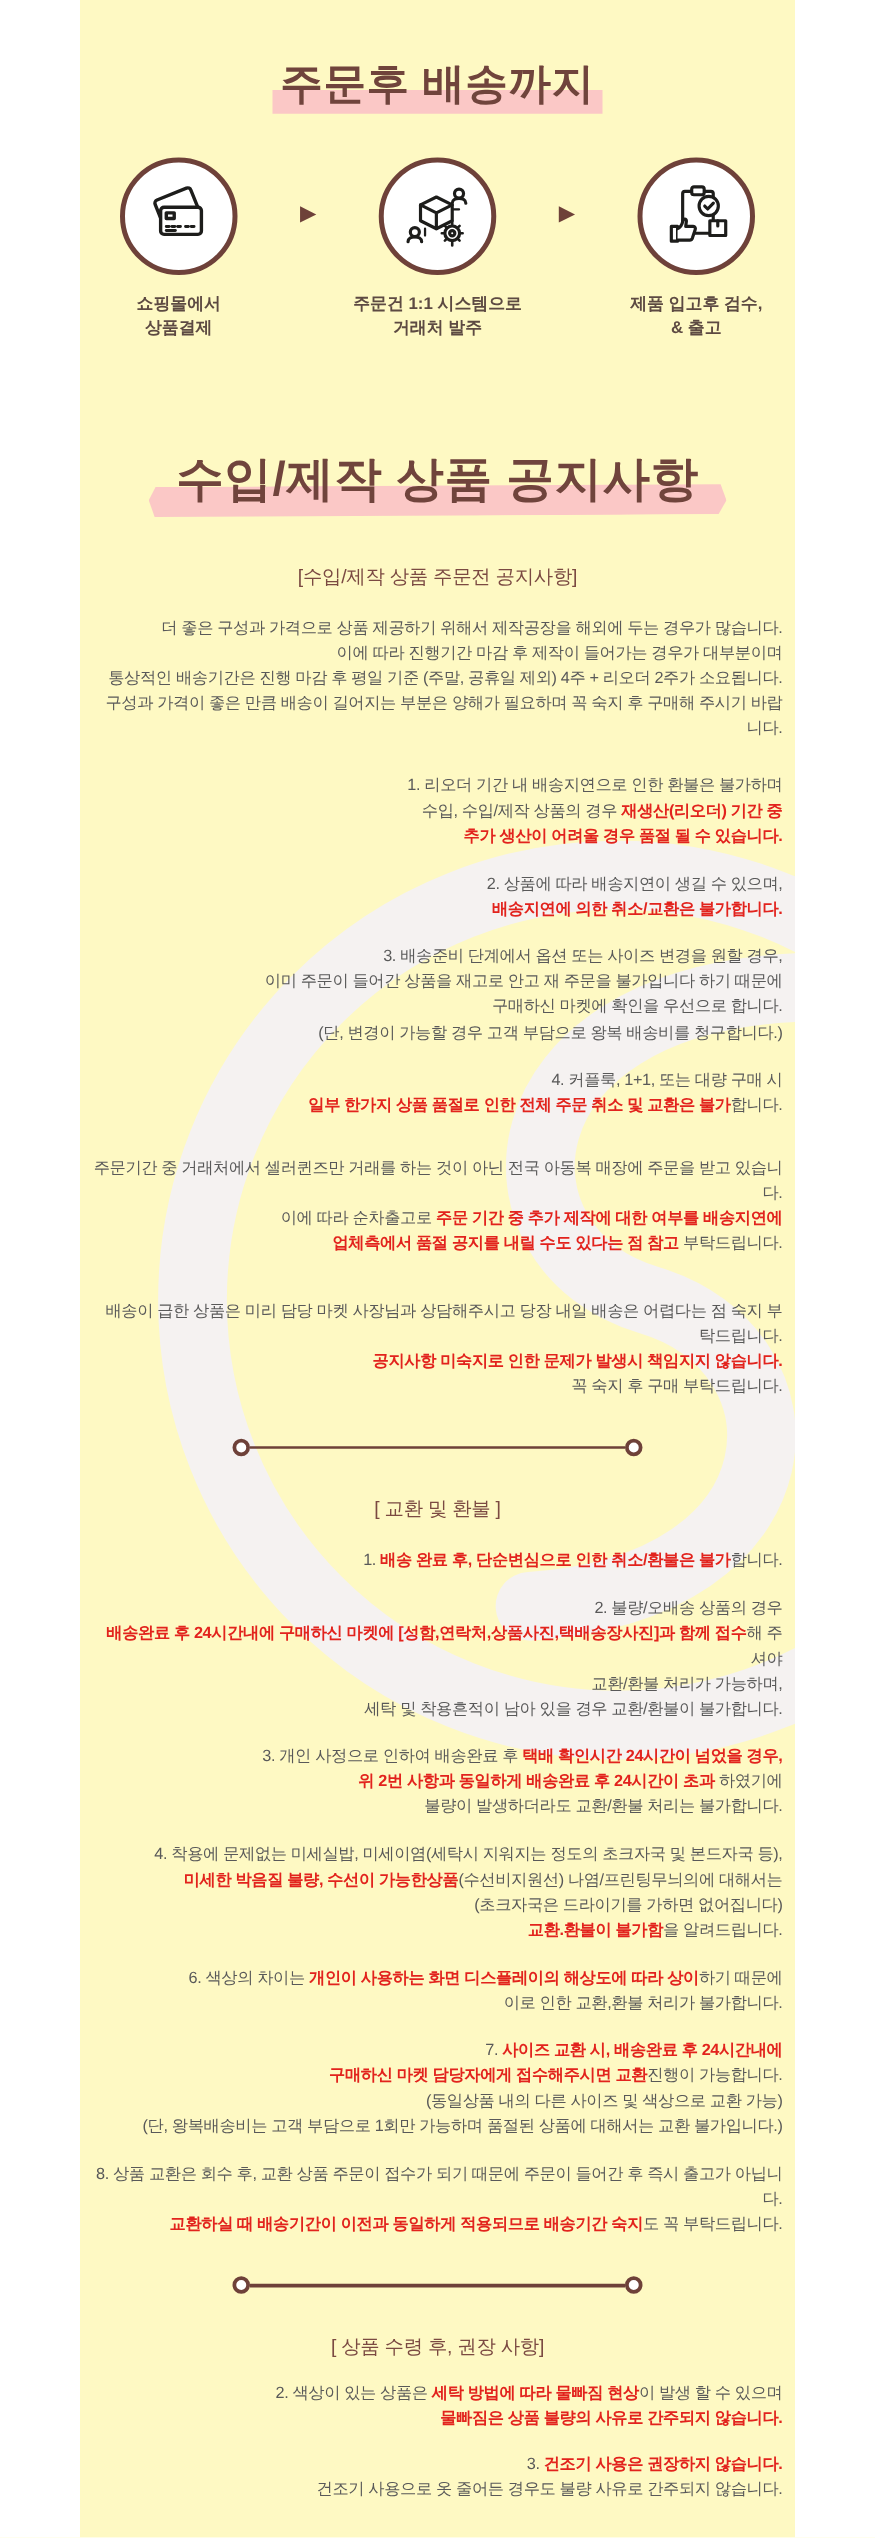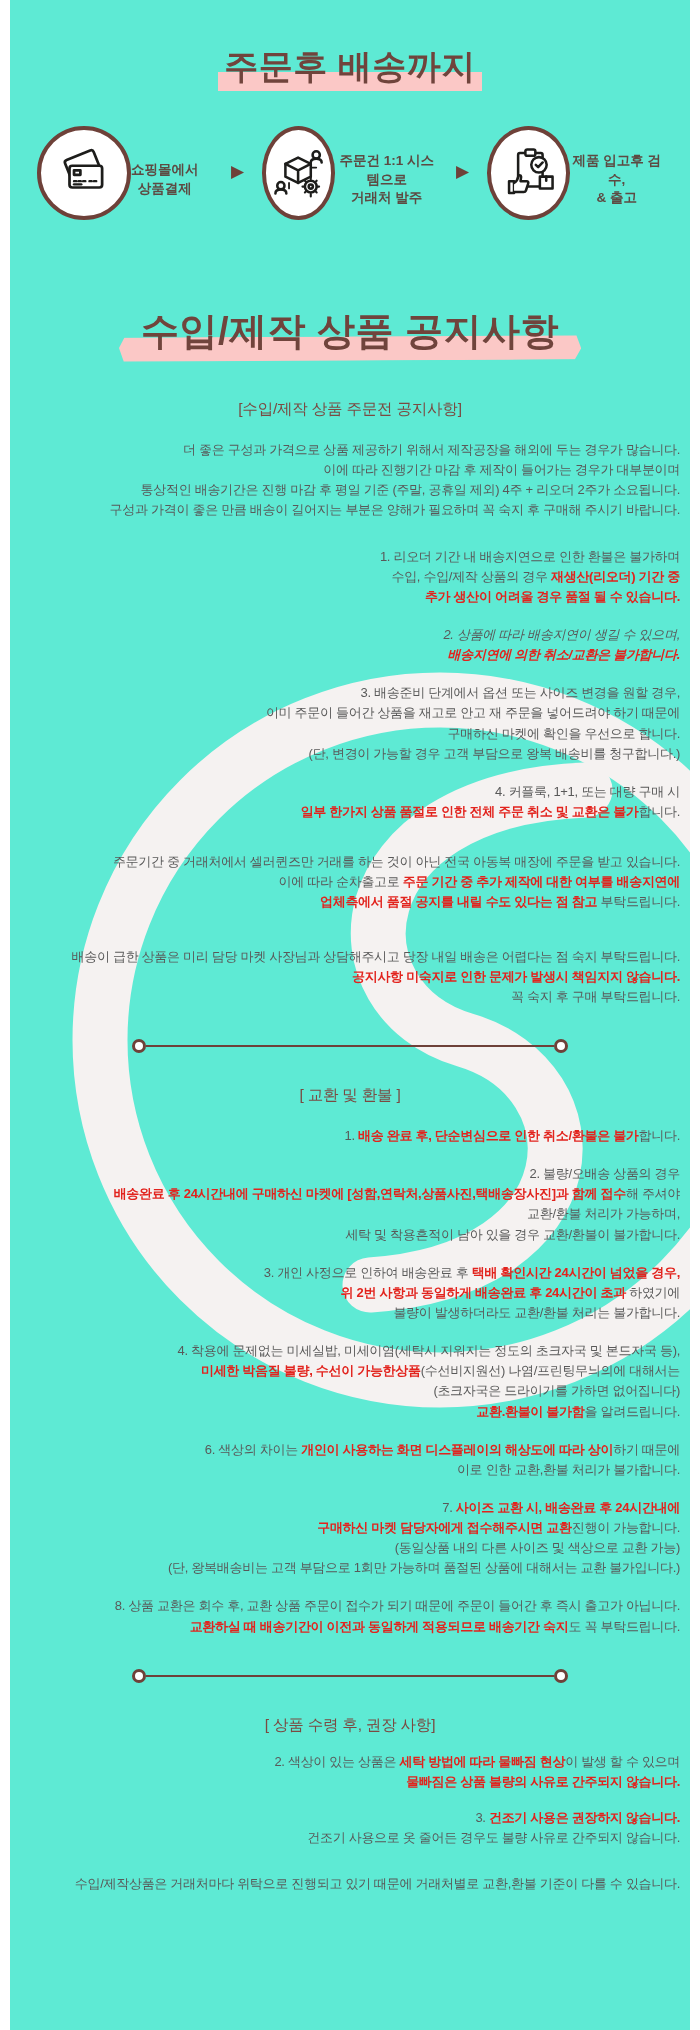--- a/index.html
+++ b/index.html
@@ -1,34 +1,34 @@
 <!DOCTYPE html>
 <html lang="ko"><head>
 <meta charset="utf-8">
 <style>
   html,body{margin:0;padding:0;background:#fff;}
-  .page{position:relative;width:680px;height:2030px;margin:0 auto;background:#5eead4;overflow:hidden;
+  .page{position:relative;width:572px;height:2030px;margin:0 auto;background:#fef9c3;overflow:hidden;
         font-family:"Liberation Sans","DejaVu Sans",sans-serif;}
   .watermark{position:absolute;top:570px;left:30px;z-index:0;pointer-events:none;}
   .content{position:relative;z-index:1;}
 
   
   .big-title{text-align:center;margin:0;padding-top:44px;}
   .title2-wrap{text-align:center;margin:0;margin-top:86px;}
   .hl{display:inline-block;position:relative;color:#70443c;font-weight:800;letter-spacing:.5px;}
   .hl .band{position:absolute;z-index:-1;background:#fbc8c6;}
   .t1{font-size:34px;}
   .t1 .band{left:-6px;right:-6px;bottom:-1px;height:19px;}
   .t2{font-size:38px;}
   .t2 .band{left:-22px;right:-22px;bottom:-4px;height:25px;transform:rotate(-.4deg);
             clip-path:polygon(1.2% 0,99% 4%,100% 55%,98.6% 100%,1% 96%,0 42%);}
 
   
   .steps{display:flex;justify-content:center;align-items:flex-start;gap:18px;margin-top:36px;}
-  .step{width:176px;display:flex;flex-direction:row;align-items:center;}
+  .step{width:176px;display:flex;flex-direction:column;align-items:center;}
   .step-circle{width:86px;height:86px;border:4px solid #6e4139;border-radius:50%;background:#fff;
                display:flex;align-items:center;justify-content:center;}
   .step-circle svg{width:58px;height:58px;}
   .step-label{margin-top:14px;text-align:center;font-size:13.5px;font-weight:700;color:#5d4a42;line-height:1.4;}
   .arrow{color:#6e4139;font-size:17px;margin-top:35px;}
 
   
   #notice-blocks{padding:0 10px;}
   .sec-heading{font-size:15.5px;font-weight:400;color:#7b4a42;text-align:center;margin:0;letter-spacing:-.2px;}
   .para{text-align:right;font-size:13px;color:#595959;line-height:1.55;letter-spacing:-.3px;}
@@ -131,27 +131,27 @@
           <div class="line"><span class="plain">더 좋은 구성과 가격으로 상품 제공하기 위해서 제작공장을 해외에 두는 경우가 많습니다.</span></div>
           <div class="line"><span class="plain">이에 따라 진행기간 마감 후 제작이 들어가는 경우가 대부분이며</span></div>
           <div class="line"><span class="plain">통상적인 배송기간은 진행 마감 후 평일 기준 (주말, 공휴일 제외) 4주 + 리오더 2주가 소요됩니다.</span></div>
           <div class="line"><span class="plain">구성과 가격이 좋은 만큼 배송이 길어지는 부분은 양해가 필요하며 꼭 숙지 후 구매해 주시기 바랍니다.</span></div>
         </div>
         <div class="para" style="margin-top: 26px;">
           <div class="line"><span class="plain">1. 리오더 기간 내 배송지연으로 인한 환불은 불가하며</span></div>
           <div class="line"><span class="plain">수입, 수입/제작 상품의 경우 </span><span class="red">재생산(리오더) 기간 중</span></div>
           <div class="line"><span class="red">추가 생산이 어려울 경우 품절 될 수 있습니다.</span></div>
         </div>
-        <div class="para" style="margin-top: 18px; font-style: italic;">
+        <div class="para" style="margin-top: 18px;">
           <div class="line"><span class="plain">2. 상품에 따라 배송지연이 생길 수 있으며,</span></div>
           <div class="line"><span class="red">배송지연에 의한 취소/교환은 불가합니다.</span></div>
         </div>
         <div class="para" style="margin-top: 18px;">
           <div class="line"><span class="plain">3. 배송준비 단계에서 옵션 또는 사이즈 변경을 원할 경우,</span></div>
-          <div class="line"><span class="plain">이미 주문이 들어간 상품을 재고로 안고 재 주문을 넣어드려야 하기 때문에</span></div>
+          <div class="line"><span class="plain">이미 주문이 들어간 상품을 재고로 안고 재 주문을 불가입니다 하기 때문에</span></div>
           <div class="line"><span class="plain">구매하신 마켓에 확인을 우선으로 합니다.</span></div>
           <div class="line"><span class="plain">(단, 변경이 가능할 경우 고객 부담으로 왕복 배송비를 청구합니다.)</span></div>
         </div>
         <div class="para" style="margin-top: 18px;">
           <div class="line"><span class="plain">4. 커플룩, 1+1, 또는 대량 구매 시</span></div>
           <div class="line"><span class="red">일부 한가지 상품 품절로 인한 전체 주문 취소 및 교환은 불가</span><span class="plain">합니다.</span></div>
         </div>
         <div class="para" style="margin-top: 30px;">
           <div class="line"><span class="plain">주문기간 중 거래처에서 셀러퀸즈만 거래를 하는 것이 아닌 전국 아동복 매장에 주문을 받고 있습니다.</span></div>
           <div class="line"><span class="plain">이에 따라 순차출고로 </span><span class="red">주문 기간 중 추가 제작에 대한 여부를 배송지연에</span></div>

